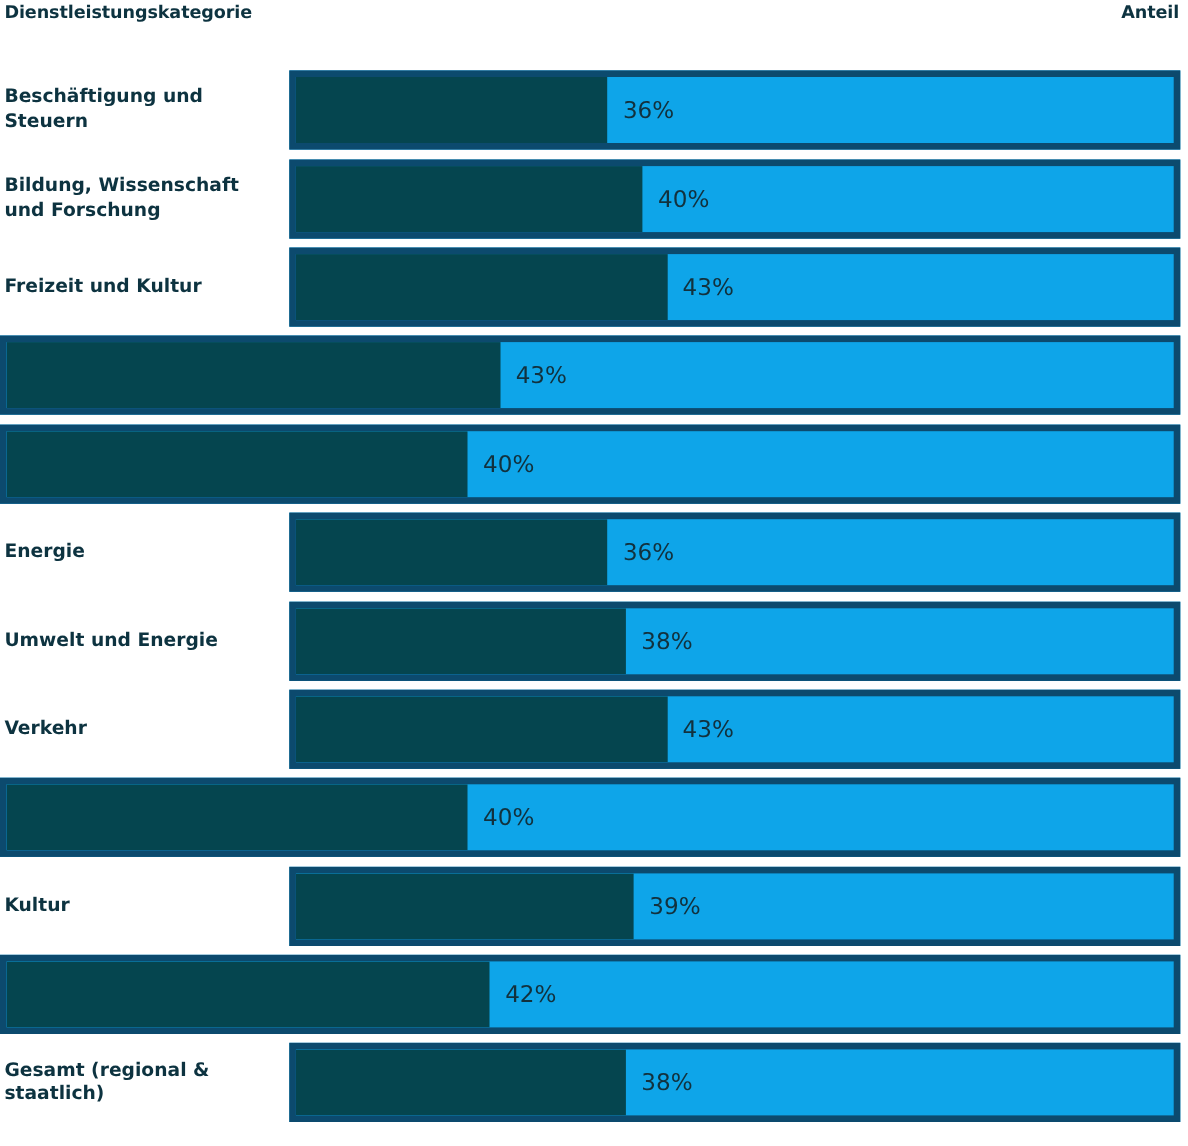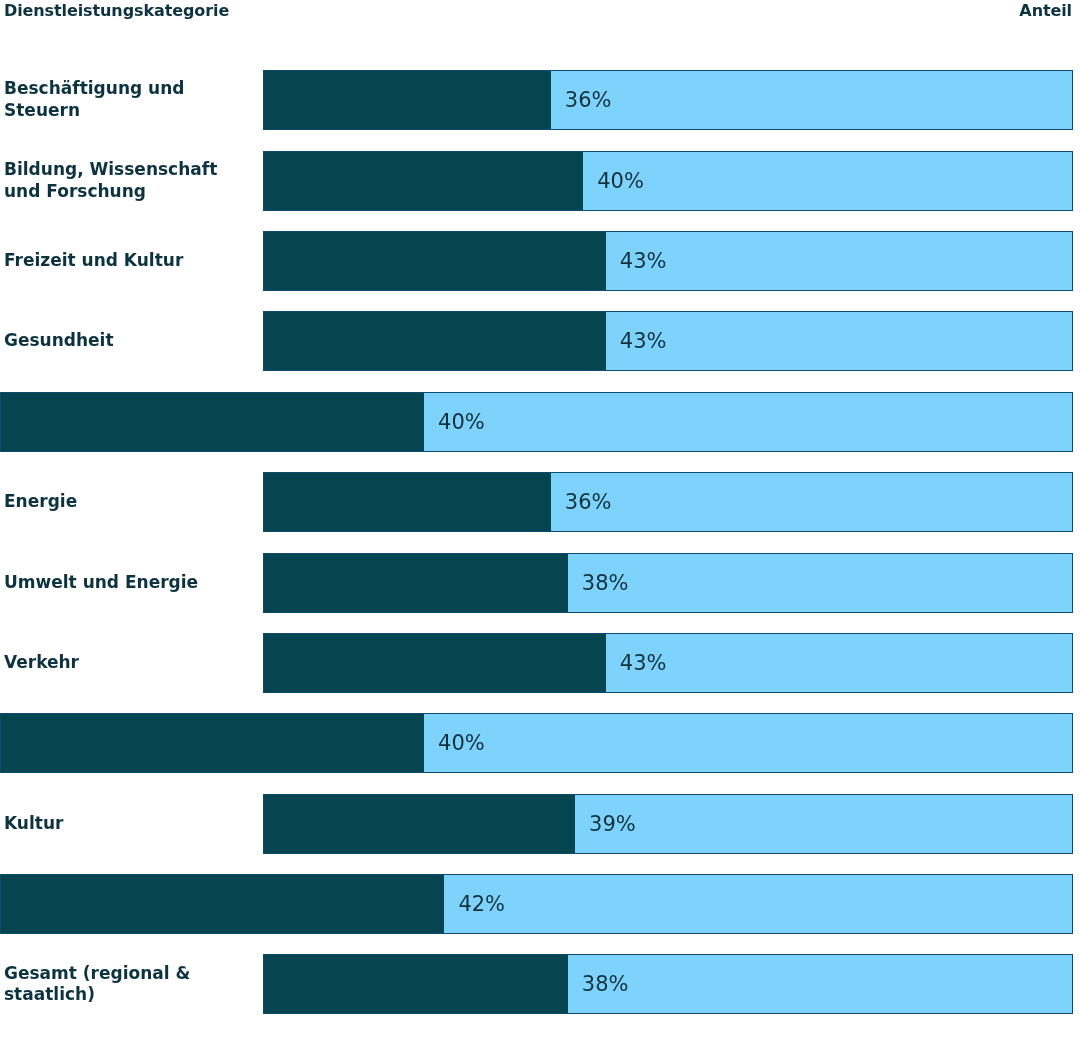--- a/index.html
+++ b/index.html
@@ -66,24 +66,24 @@
     box-sizing: border-box;
     font-size: 17px;
     font-weight: 700;
     line-height: 1.28;
     color: #0d3340;
     white-space: pre-line;
   }
   .bar-track {
     position: relative;
     flex: 1 1 auto;
-    height: 60px;
+    height: 72px;
     margin-right: 7px;
-    background: #7dd3fc;
-    border: 1px solid #0c4a6e;
+    background: #0ea5e9;
+    border: 6px solid #0c4a6e;
     box-sizing: border-box;
     overflow: hidden;
   }
   .bar-fill {
     position: absolute;
     left: 0;
     top: 0;
     bottom: 0;
     background: #05454f;
   }
@@ -128,21 +128,20 @@
         </div>
       </div>
       <div class="row">
         <div class="row-label">Freizeit und Kultur</div>
         <div class="bar-track">
           <div class="bar-fill" style="width: 42.3%; background: rgb(5, 69, 79);"></div>
           <div class="bar-value" style="left: 42.3%;">43%</div>
         </div>
       </div>
       <div class="row">
-        <div class="row-label">Gesundheit</div>
         <div class="bar-track">
           <div class="bar-fill" style="width: 42.3%; background: rgb(5, 69, 79);"></div>
           <div class="bar-value" style="left: 42.3%;">43%</div>
         </div>
       </div>
       <div class="row">
         <div class="bar-track">
           <div class="bar-fill" style="width: 39.5%; background: rgb(5, 69, 79);"></div>
           <div class="bar-value" style="left: 39.5%;">40%</div>
         </div>

